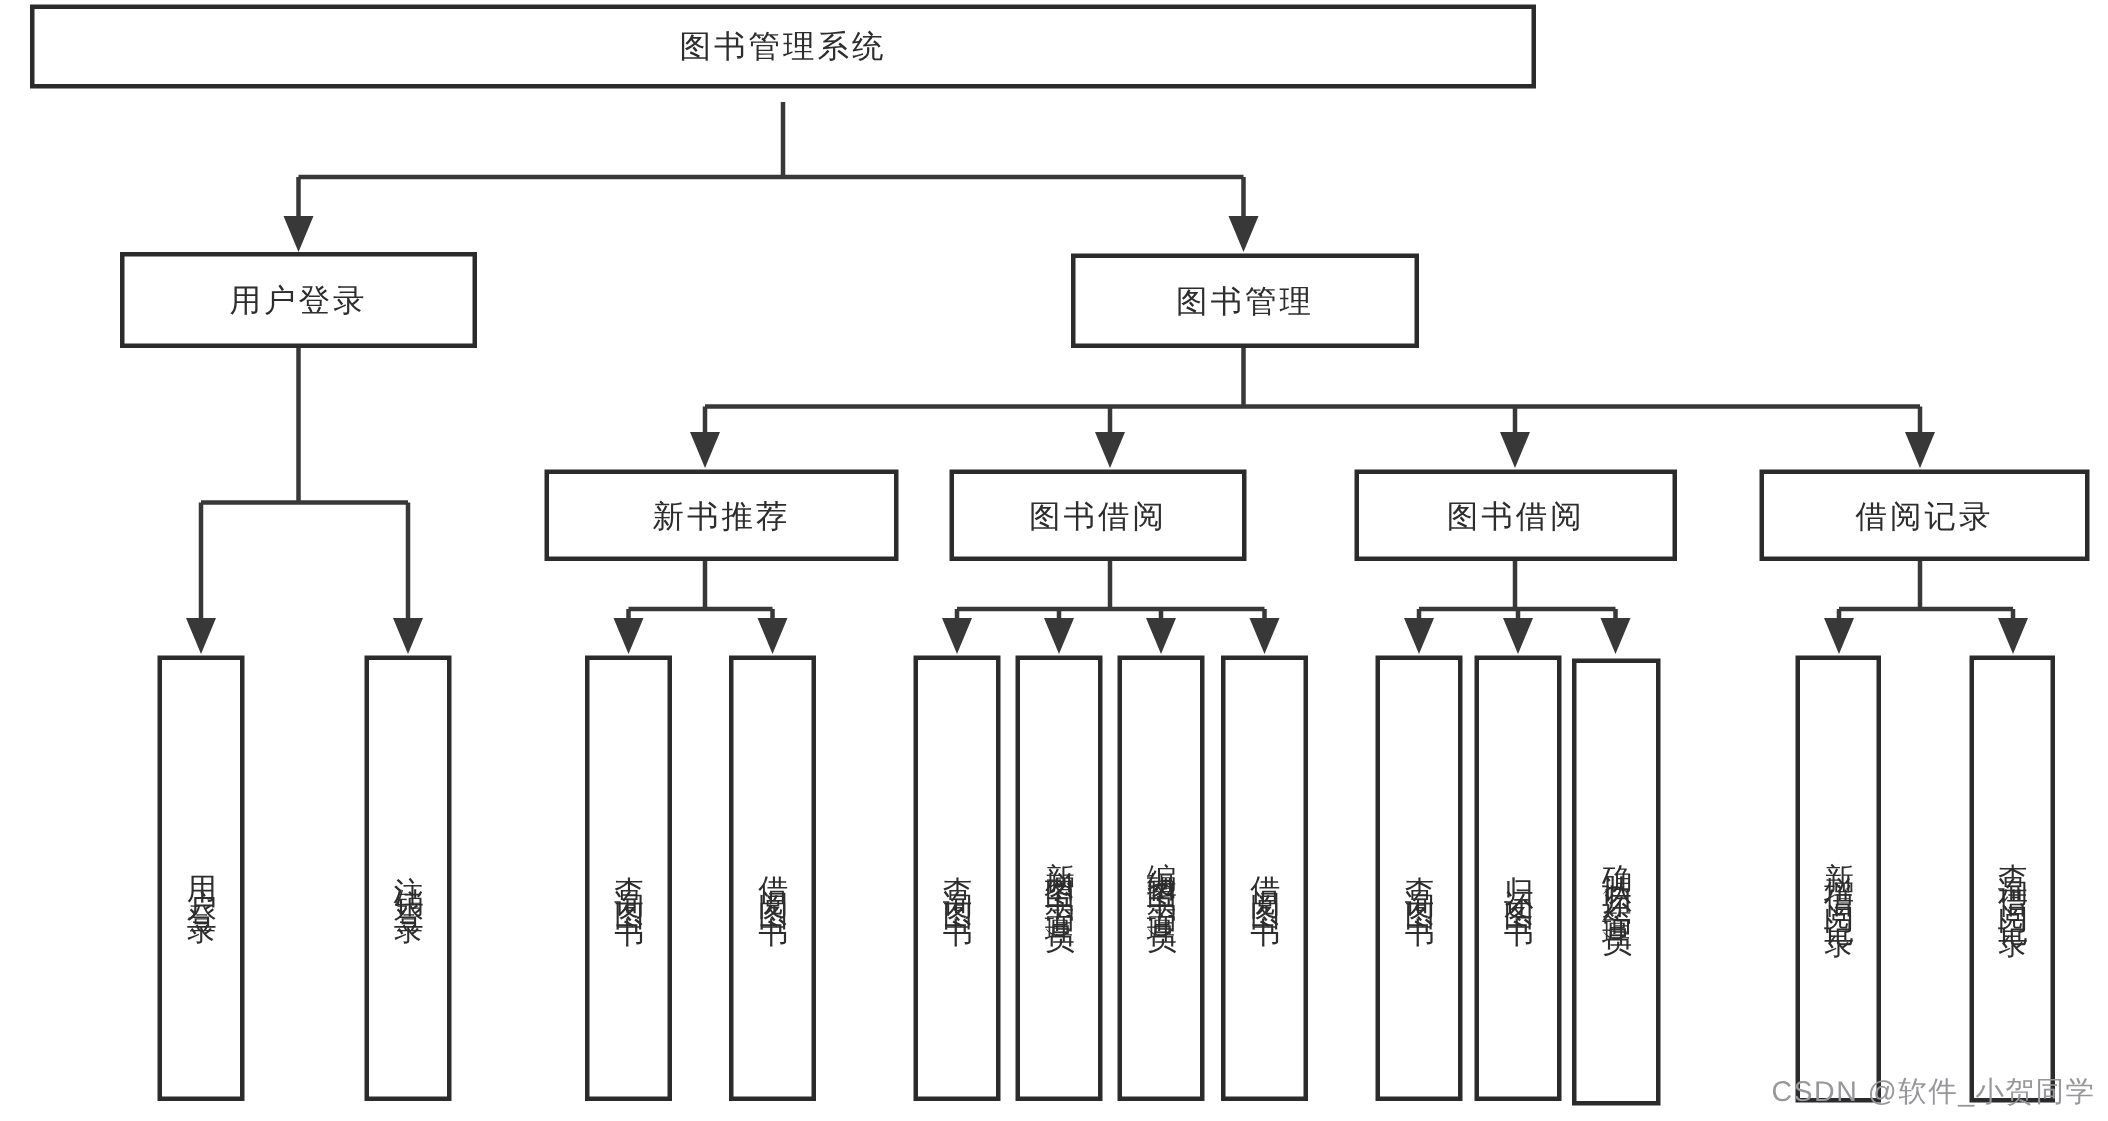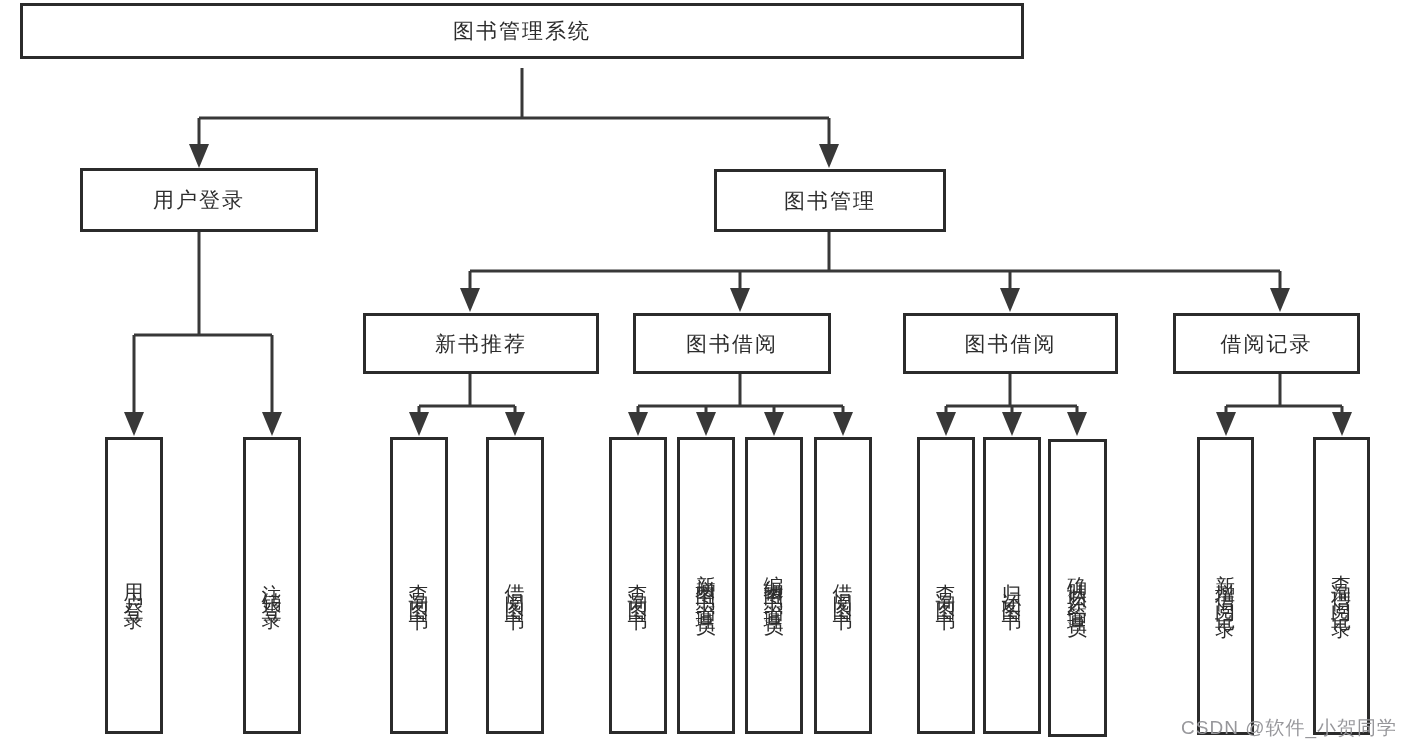--- a/index.html
+++ b/index.html
@@ -77,21 +77,21 @@
 
   <div class="node" style="left:363px;top:313px;width:236px;height:61px">
     <span class="hlabel">新书推荐</span>
   </div>
   <div class="node" style="left:633px;top:313px;width:198px;height:61px">
     <span class="hlabel">图书借阅</span>
   </div>
   <div class="node" style="left:903px;top:313px;width:215px;height:61px">
     <span class="hlabel">图书借阅</span>
   </div>
-  <div class="node" style="left:1173px;top:313px;width:187px;height:61px">
+  <div class="node" style="left:1173px;top:313px;width:220px;height:61px">
     <span class="hlabel">借阅记录</span>
   </div>
 
   <div class="node" style="left:105px;top:437px;width:58px;height:297px">
     <span class="vtext">用户登录</span>
   </div>
   <div class="node" style="left:243px;top:437px;width:58px;height:297px">
     <span class="vtext">注销登录</span>
   </div>
 

